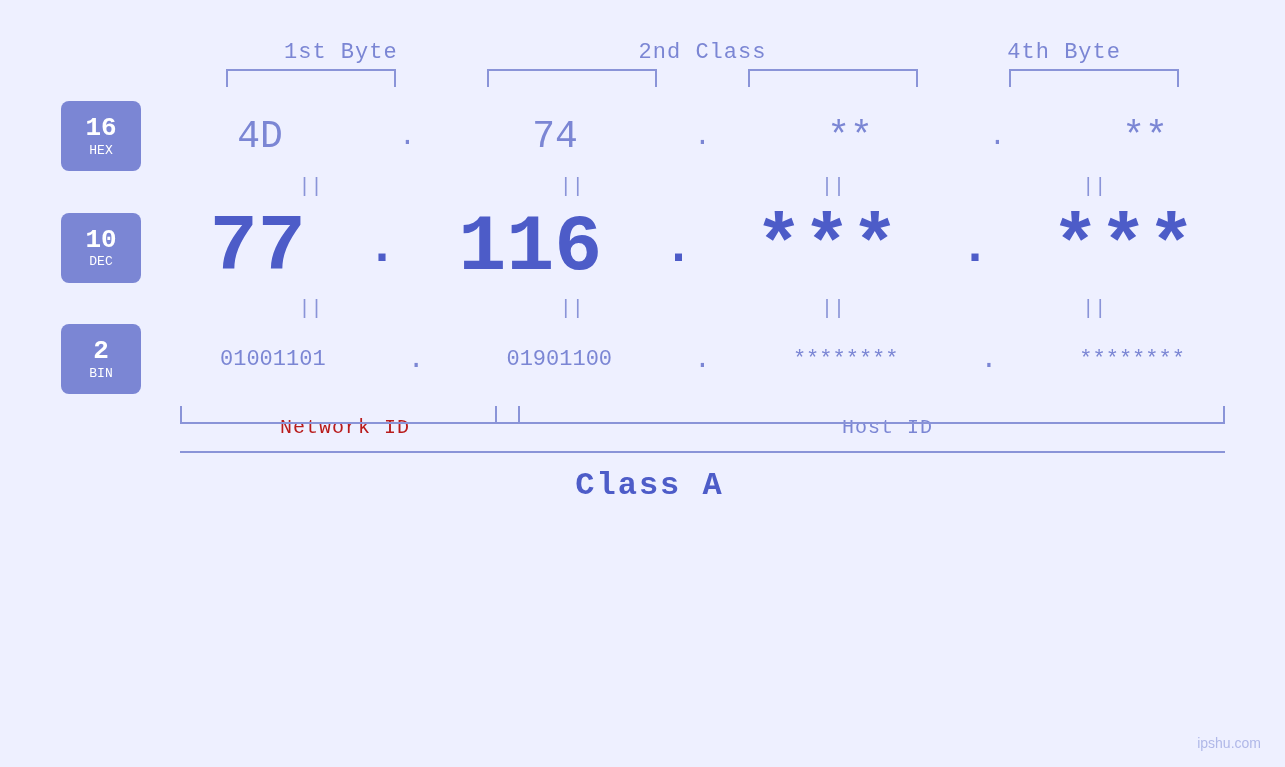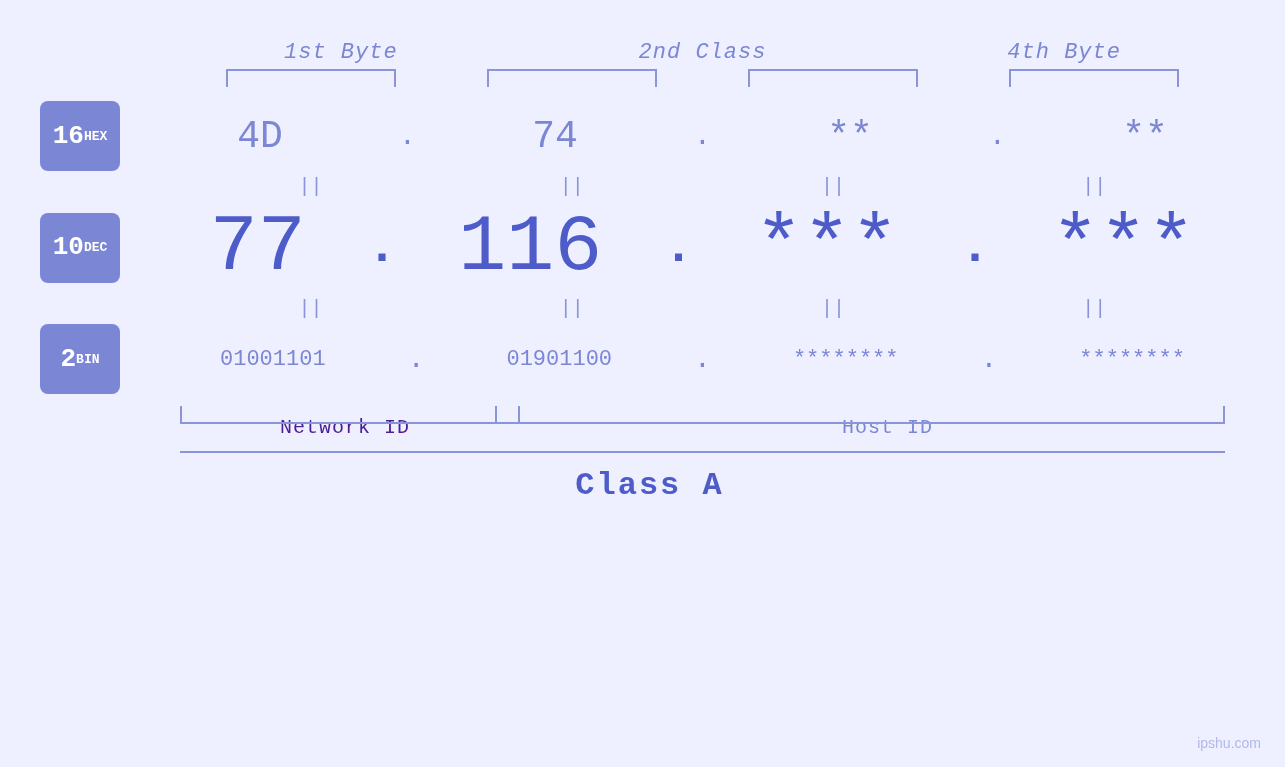--- a/index.html
+++ b/index.html
@@ -32,59 +32,60 @@
       margin-left: 120px;
     }
 
     .byte-header-cell {
       flex: 1;
       text-align: center;
       color: #7b86d4;
       font-size: 22px;
       font-family: 'Courier New', Courier, monospace;
       letter-spacing: 1px;
-      font-style: italic;
     }
 
     .label-badge {
       background-color: #7b86d4;
       color: white;
       border-radius: 8px;
       width: 80px;
       height: 70px;
       display: flex;
+      flex-direction: column;
       align-items: center;
       justify-content: center;
       font-size: 13px;
+      margin-left: 21px;
     }
 
     .label-badge .num {
       font-size: 26px;
       font-weight: bold;
       line-height: 1.1;
     }
 
     .label-badge .base {
       font-size: 13px;
-      font-weight: bold;
+      font-weight: normal;
     }
 
     .byte-value {
       text-align: center;
       color: #7b86d4;
       font-family: 'Courier New', Courier, monospace;
     }
 
     .hex-value {
       font-size: 38px;
     }
 
     .dec-value {
       font-size: 80px;
-      font-weight: normal;
+      font-weight: bold;
       color: #4d5cc8;
     }
 
     .bin-value {
       font-size: 22px;
     }
 
     .dot-separator {
       color: #7b86d4;
       font-size: 28px;
@@ -224,21 +225,21 @@
 
       <div style="position:absolute; left:20px; width:340px; height:18px; border:2px solid #8a94d8; border-top:none;"></div>
 
       <div style="position:absolute; right:20px; width:730px; height:18px; border:2px solid #8a94d8; border-top:none;"></div>
     </div>
   </div>
 
   <div style="display:flex; width:100%; margin-top:10px;">
     <div style="width:120px;"></div>
     <div style="width:370px; text-align:center;">
-      <span style="color:#4c1d95; font-size:20px; font-family:'Courier New',monospace; letter-spacing:1px;">Network ID</span>
+      <span style="color:#b91c1c; font-size:20px; font-family:'Courier New',monospace; letter-spacing:1px;">Network ID</span>
     </div>
     <div style="flex:1; text-align:center;">
       <span style="color:#7b86d4; font-size:20px; font-family:'Courier New',monospace; letter-spacing:1px;">Host ID</span>
     </div>
   </div>
 
   <div style="display:flex; width:100%; margin-top:12px;">
     <div style="width:120px;"></div>
     <div style="flex:1; height:2px; background-color:#8a94d8; margin:0 20px;"></div>
   </div>

